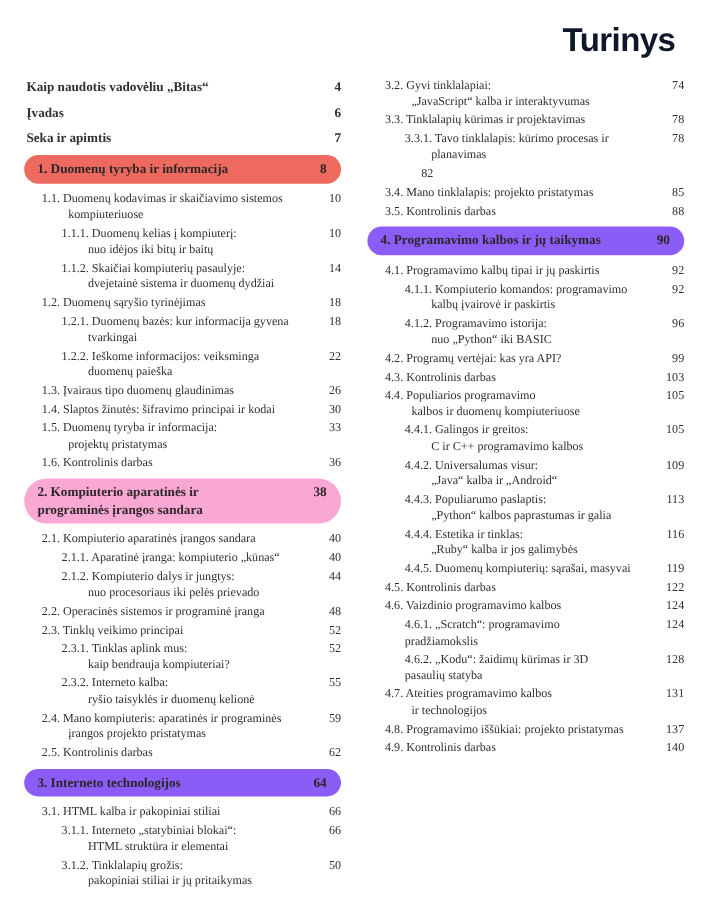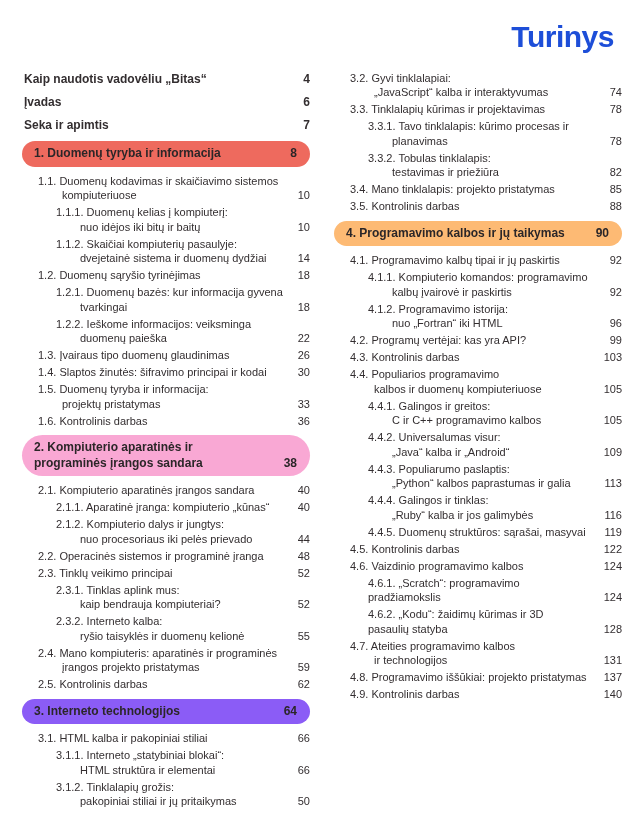--- a/index.html
+++ b/index.html
@@ -3,25 +3,25 @@
 <meta charset="utf-8">
 <style>
   html,body{margin:0;padding:0;}
   body{
     width:640px;height:832px;background:#ffffff;
     font-family:"Liberation Sans","DejaVu Sans",sans-serif;
     color:#332e30;overflow:hidden;
   }
   .title{
     text-align:right;font-size:30px;font-weight:700;letter-spacing:-0.5px;
-    padding:20px 26px 0 0;color:#1d4ed8;
+    padding:20px 26px 0 0;color:#0f172a;
   }
   .columns{display:flex;gap:24px;padding:14px 18px 0 22px;}
   .col{flex:1;min-width:0;}
-  .row{display:flex;align-items:flex-end;}
+  .row{display:flex;font-family:Liberation Serif, serif;}
   .row .text{flex:1;min-width:0;}
   .row .page{margin-left:6px;text-align:right;min-width:20px;white-space:nowrap;}
   .line{white-space:nowrap;}
   .front-item{font-weight:700;font-size:12px;line-height:15px;margin:4px 0 8px 2px;}
   .pill{
     border-radius:40px;padding:5px 13px 5px 12px;margin:7px 0;
     font-weight:700;font-size:12px;line-height:15.5px;color:#2b2628;gap:12px;
   }
   .entry{font-size:11px;line-height:14.5px;margin:2.5px 0;}
   .entry.lvl1{padding-left:16px;}
@@ -233,39 +233,35 @@
         <div class="page">78</div>
       </div>
       <div class="row entry lvl2">
         <div class="text">
           <div class="line">3.3.1. Tavo tinklalapis: kūrimo procesas ir</div>
           <div class="line cont">planavimas</div>
         </div>
         <div class="page">78</div>
       </div>
       <div class="row entry lvl2">
-        <div class="text">
-          <div class="line">3.3.2. Tobulas tinklalapis:</div>
-          <div class="line cont">testavimas ir priežiūra</div>
-        </div>
         <div class="page">82</div>
       </div>
       <div class="row entry lvl1">
         <div class="text">
           <div class="line">3.4. Mano tinklalapis: projekto pristatymas</div>
         </div>
         <div class="page">85</div>
       </div>
       <div class="row entry lvl1">
         <div class="text">
           <div class="line">3.5. Kontrolinis darbas</div>
         </div>
         <div class="page">88</div>
       </div>
-      <div class="row pill" style="background: #fdba74;">
+      <div class="row pill" style="background: #8b5cf6;">
         <div class="text">
           <div class="line">4. Programavimo kalbos ir jų taikymas</div>
         </div>
         <div class="page">90</div>
       </div>
       <div class="row entry lvl1">
         <div class="text">
           <div class="line">4.1. Programavimo kalbų tipai ir jų paskirtis</div>
         </div>
         <div class="page">92</div>
@@ -273,21 +269,21 @@
       <div class="row entry lvl2">
         <div class="text">
           <div class="line">4.1.1. Kompiuterio komandos: programavimo</div>
           <div class="line cont">kalbų įvairovė ir paskirtis</div>
         </div>
         <div class="page">92</div>
       </div>
       <div class="row entry lvl2">
         <div class="text">
           <div class="line">4.1.2. Programavimo istorija:</div>
-          <div class="line cont">nuo „Fortran“ iki HTML</div>
+          <div class="line cont">nuo „Python“ iki BASIC</div>
         </div>
         <div class="page">96</div>
       </div>
       <div class="row entry lvl1">
         <div class="text">
           <div class="line">4.2. Programų vertėjai: kas yra API?</div>
         </div>
         <div class="page">99</div>
       </div>
       <div class="row entry lvl1">
@@ -319,28 +315,28 @@
       </div>
       <div class="row entry lvl2">
         <div class="text">
           <div class="line">4.4.3. Populiarumo paslaptis:</div>
           <div class="line cont">„Python“ kalbos paprastumas ir galia</div>
         </div>
         <div class="page">113</div>
       </div>
       <div class="row entry lvl2">
         <div class="text">
-          <div class="line">4.4.4. Galingos ir tinklas:</div>
+          <div class="line">4.4.4. Estetika ir tinklas:</div>
           <div class="line cont">„Ruby“ kalba ir jos galimybės</div>
         </div>
         <div class="page">116</div>
       </div>
       <div class="row entry lvl2">
         <div class="text">
-          <div class="line">4.4.5. Duomenų struktūros: sąrašai, masyvai</div>
+          <div class="line">4.4.5. Duomenų kompiuterių: sąrašai, masyvai</div>
         </div>
         <div class="page">119</div>
       </div>
       <div class="row entry lvl1">
         <div class="text">
           <div class="line">4.5. Kontrolinis darbas</div>
         </div>
         <div class="page">122</div>
       </div>
       <div class="row entry lvl1">

